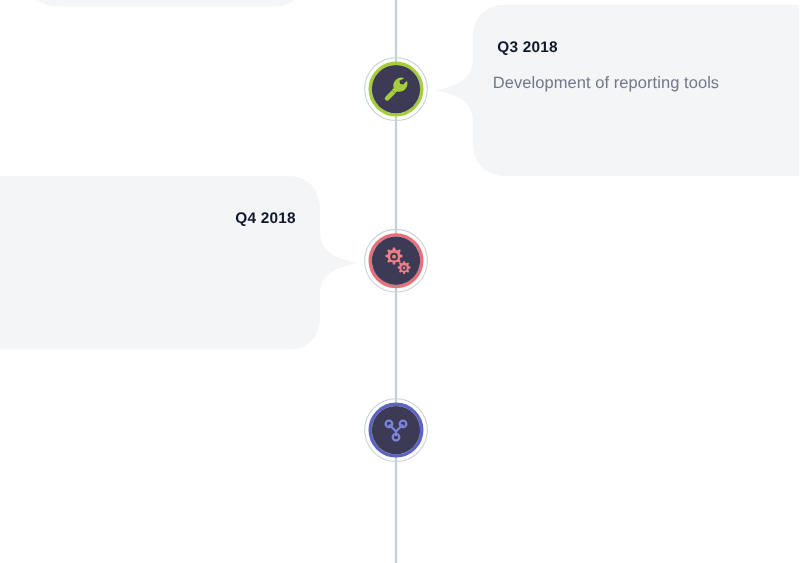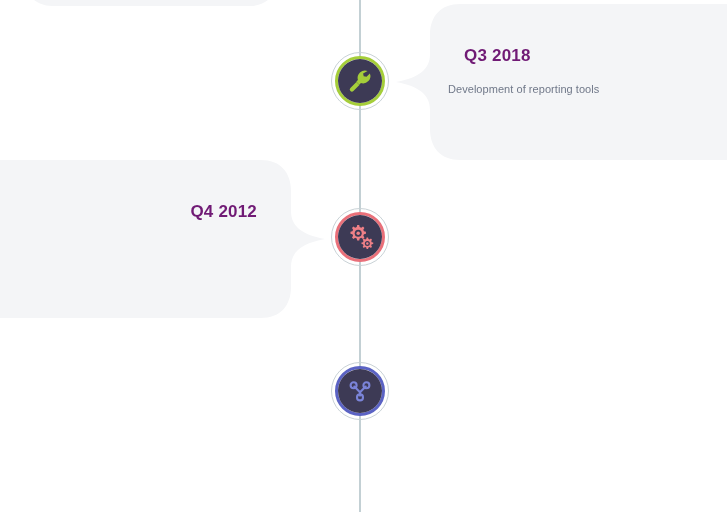--- a/index.html
+++ b/index.html
@@ -49,30 +49,30 @@
   }
   .card-right .card-body {
     padding: 26px 30px 0 52px;
     text-align: left;
   }
   .card-left .card-body {
     padding: 26px 52px 0 30px;
     text-align: right;
   }
   .card-title {
-    margin: 16px;
-    font-size: 17px;
+    margin: 4px;
+    font-size: 14px;
     font-weight: bold;
     letter-spacing: 0.2px;
-    color: #701a75;
+    color: #0f172a;
     line-height: 1.2;
   }
   .card-desc {
     margin: 14px 0 0 0;
-    font-size: 11px;
+    font-size: 15px;
     font-weight: normal;
     color: #707889;
     line-height: 1.45;
     letter-spacing: 0.05px;
   }
 
   
   .card-partial {
     position: absolute;
     background: #f4f5f7;
@@ -163,21 +163,21 @@
                C 280 0 291 12 291 31
                L 291 51
                C 291 67 303 75 325 79
                C 303 83 291 91 291 107
                L 291 127
                C 291 146 280 158 261 158
                L 0 158
                Z" fill="#f4f5f7"></path>
     </svg>
     <div class="card-body">
-      <h3 class="card-title">Q4 2012</h3>
+      <h3 class="card-title">Q4 2018</h3>
     </div>
   </div>
 
 
   <div class="node" style="left:331px; top:52px;">
     <div class="node-halo"></div>
     <div class="node-ring" style="border-color:#a5ce3a;"></div>
     <div class="node-disc">
       <svg class="node-glyph" width="26" height="26" viewBox="0 0 26 26">
         <path d="M20.6 3.1 a7.4 7.4 0 0 0 -9.7 9.0 l-1.6 1.6 l3.0 3.0 l1.6 -1.6

